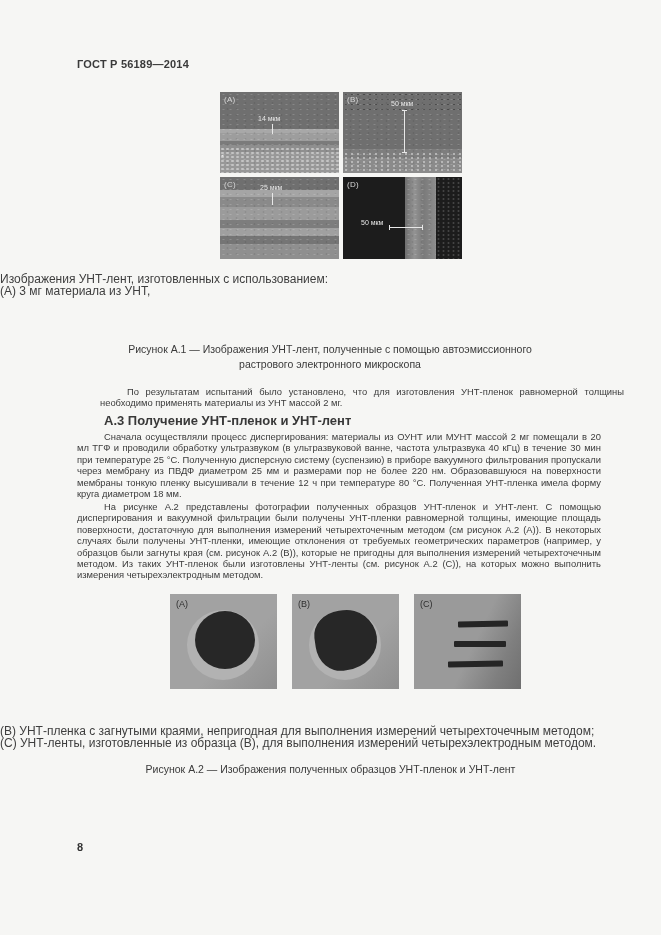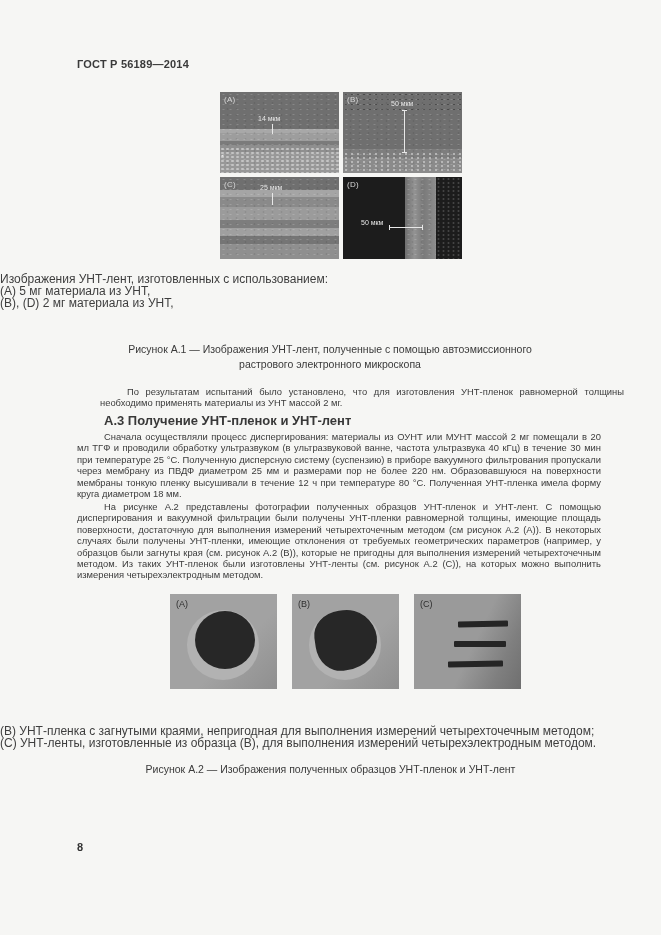--- a/index.html
+++ b/index.html
@@ -205,22 +205,21 @@
       <div class="semd-right"></div>
       <span class="plabel">(D)</span>
       <span class="ann" style="left:18px;top:42px;">50 мкм</span>
       <div class="hline" style="left:46px;top:50px;width:34px;"></div>
       <div class="tick-h" style="left:46px;top:48px;"></div>
       <div class="tick-h" style="left:79px;top:48px;"></div>
     </div>
   </div>
 
   <div class="cap" style="top:273px;">Изображения УНТ-лент, изготовленных с использованием:</div>
-  <div class="cap" style="top:285px;">(А) 5 мг материала из УНТ,</div>
-  <div class="cap" style="top:297px;">(В), (D) 2 мг материала из УНТ,</div>
+  <div class="cap" style="top:285px;">(А) 3 мг материала из УНТ,</div>
 
   <div class="fig-title fig1-title">Рисунок А.1 — Изображения УНТ-лент, полученные с помощью автоэмиссионного растрового электронного микроскопа</div>
 
   <div class="para p1">По результатам испытаний было установлено, что для изготовления УНТ-пленок равномерной толщины необходимо применять материалы из УНТ массой 2 мг.</div>
   <div class="h-a3">А.3 Получение УНТ-пленок и УНТ-лент</div>
   <div class="para p2">Сначала осуществляли процесс диспергирования: материалы из ОУНТ или МУНТ массой 2 мг помещали в 20 мл ТГФ и проводили обработку ультразвуком (в ультразвуковой ванне, частота ультразвука 40 кГц) в течение 30 мин при температуре 25 °С. Полученную дисперсную систему (суспензию) в приборе вакуумного фильтрования пропускали через мембрану из ПВДФ диаметром 25 мм и размерами пор не более 220 нм. Образовавшуюся на поверхности мембраны тонкую пленку высушивали в течение 12 ч при температуре 80 °С. Полученная УНТ-пленка имела форму круга диаметром 18 мм.</div>
   <div class="para p3">На рисунке А.2 представлены фотографии полученных образцов УНТ-пленок и УНТ-лент. С помощью диспергирования и вакуумной фильтрации были получены УНТ-пленки равномерной толщины, имеющие площадь поверхности, достаточную для выполнения измерений четырехточечным методом (см рисунок А.2 (А)). В некоторых случаях были получены УНТ-пленки, имеющие отклонения от требуемых геометрических параметров (например, у образцов были загнуты края (см. рисунок А.2 (В)), которые не пригодны для выполнения измерений четырехточечным методом. Из таких УНТ-пленок были изготовлены УНТ-ленты (см. рисунок А.2 (С)), на которых можно выполнить измерения четырехэлектродным методом.</div>
 
   <div class="fig2-row">
 

